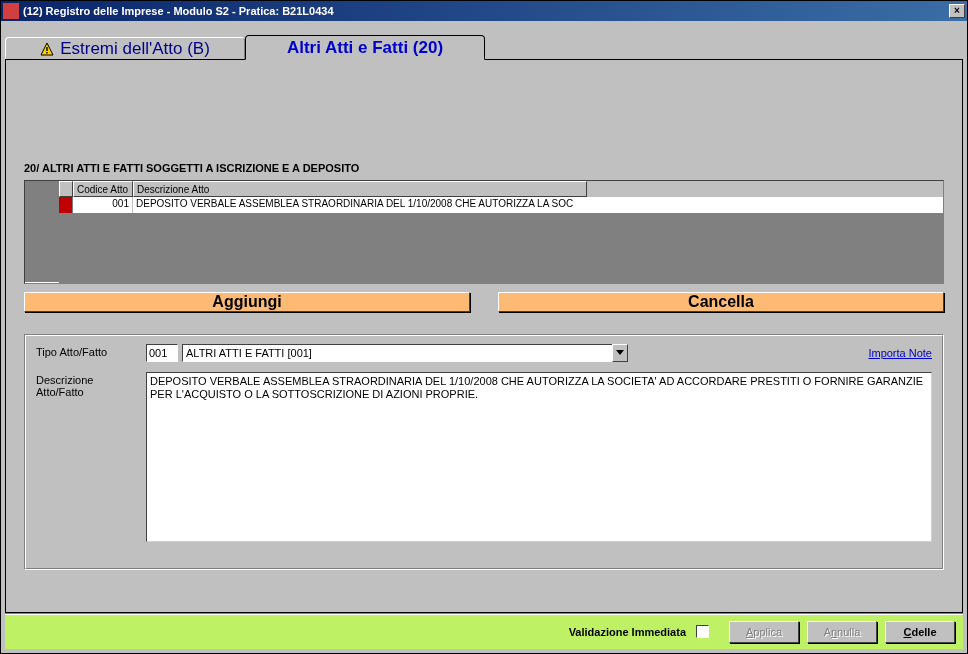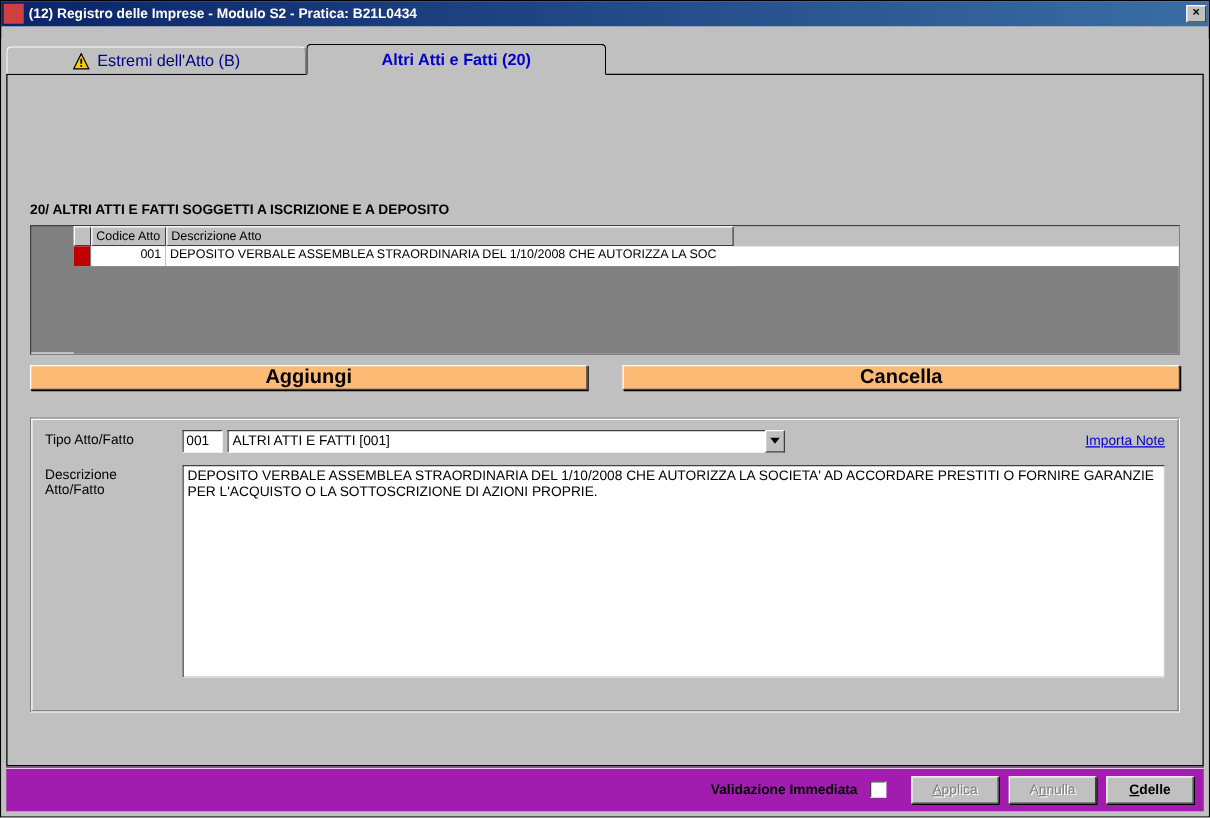--- a/index.html
+++ b/index.html
@@ -78,21 +78,21 @@
     justify-content:center;
     padding: 0 12px;
     border: 1px solid #000;
     border-bottom: none;
     border-top-left-radius: 4px;
     border-top-right-radius: 4px;
     background:#c0c0c0;
     margin-right:0px;
     cursor:pointer;
     min-width: 240px;
-    font-size:13px;
+    font-size:17px;
   }
   .tab.inactive {
     color: #00008b;
     background:#c0c0c0;
     border-color:#808080;
     border-top-color:#fff;
     border-left-color:#fff;
     margin-top:2px;
     height:22px;
   }
@@ -242,21 +242,21 @@
     background:#fff;font-size:11px;font-family:inherit;
     padding:2px 3px;resize:none;overflow-y:scroll;
     line-height:13px;
   }
   .bottom-bar{
     height:36px;
     display:flex;align-items:center;justify-content:flex-end;
     padding:16px 8px;gap:8px;
     border-top:1px solid #808080;
     box-shadow: inset 0 1px 0 #fff;
-    background:#a21caf;
+    background:#bef264;
   }
   .bb-label{font-size:11px;font-weight:bold;margin-right:2px;}
   .bb-check{
     width:13px;height:13px;background:#fff;
     border:1px solid #808080;border-top-color:#404040;border-left-color:#404040;
     border-right-color:#fff;border-bottom-color:#fff;
     margin-right:12px;cursor:pointer;
   }
   .bb-btn{
     width:70px;height:22px;background:#c0c0c0;

